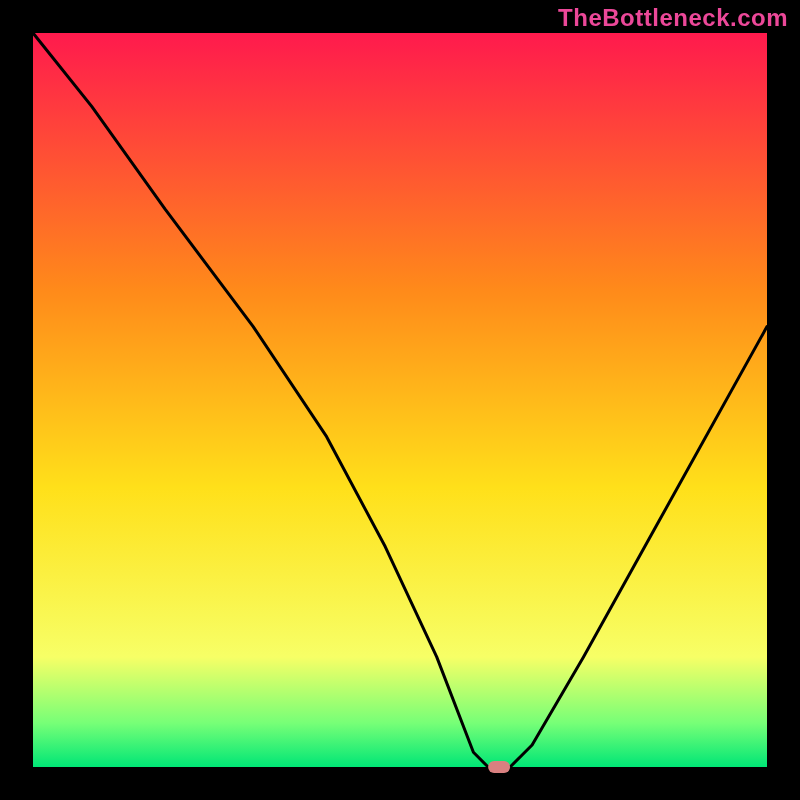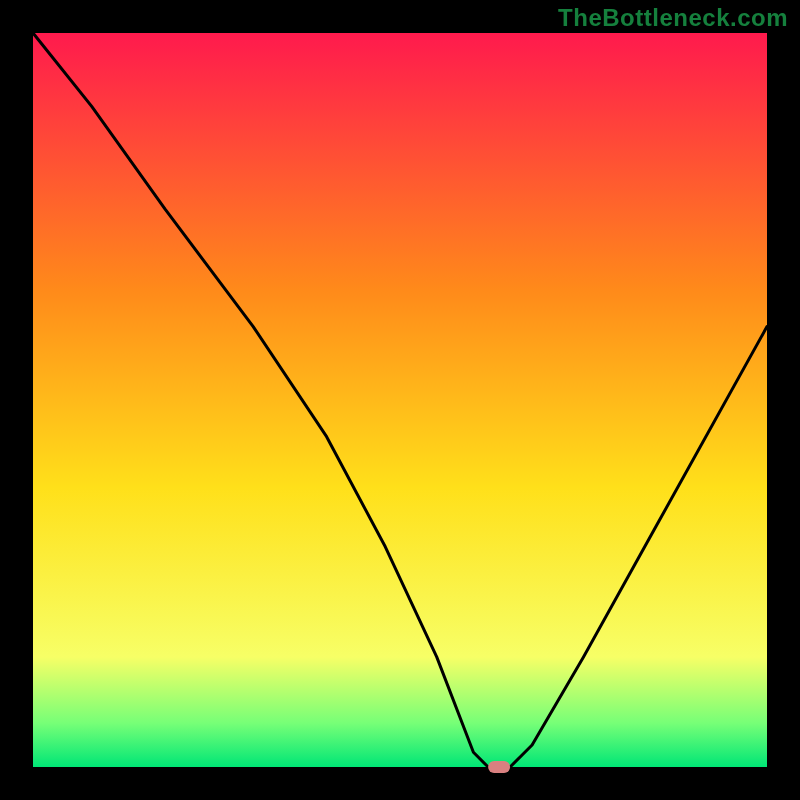--- a/index.html
+++ b/index.html
@@ -14,21 +14,21 @@
   .frame {
     position: relative;
     width: 800px;
     height: 800px;
     background: #000;
   }
   .watermark {
     position: absolute;
     top: 4px;
     right: 12px;
-    color: #15803d;
+    color: #ec4899;
     font-size: 24px;
     font-weight: bold;
     letter-spacing: 0.5px;
     user-select: none;
     z-index: 5;
   }
   svg {
     position: absolute;
     top: 0;
     left: 0;

